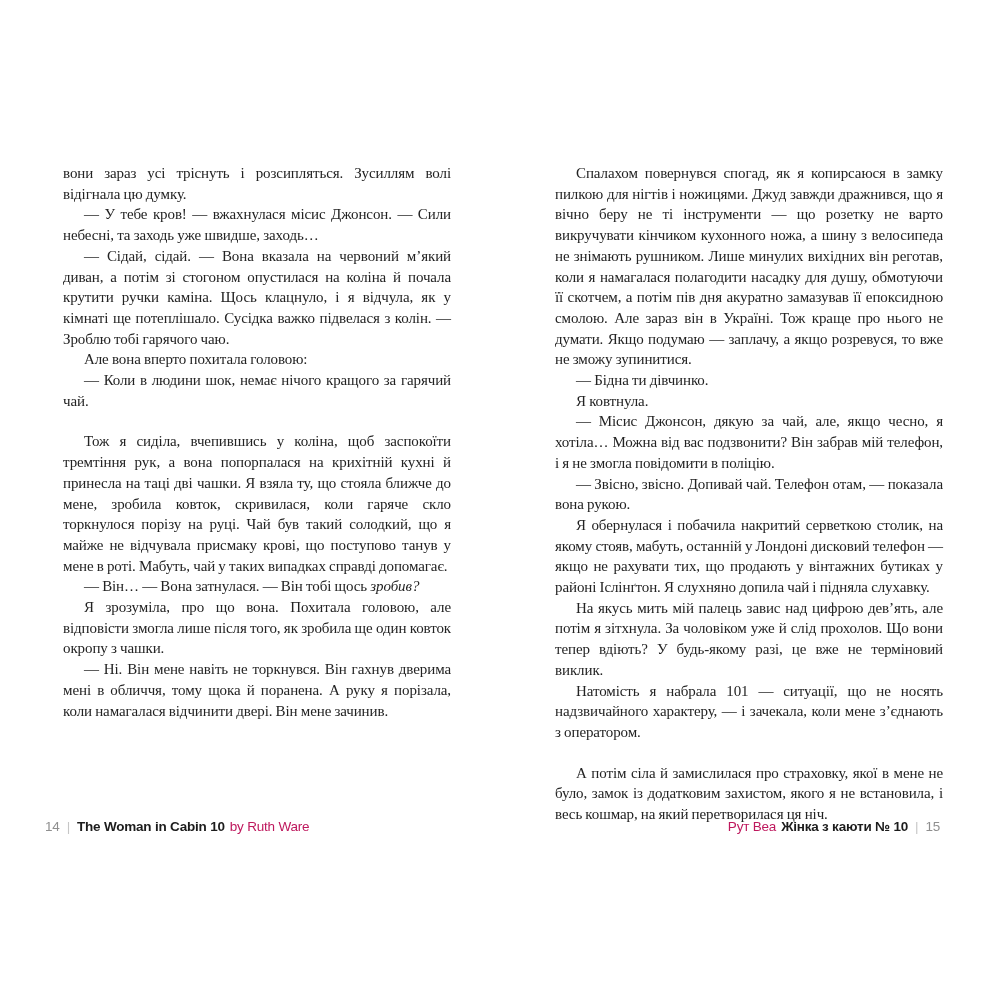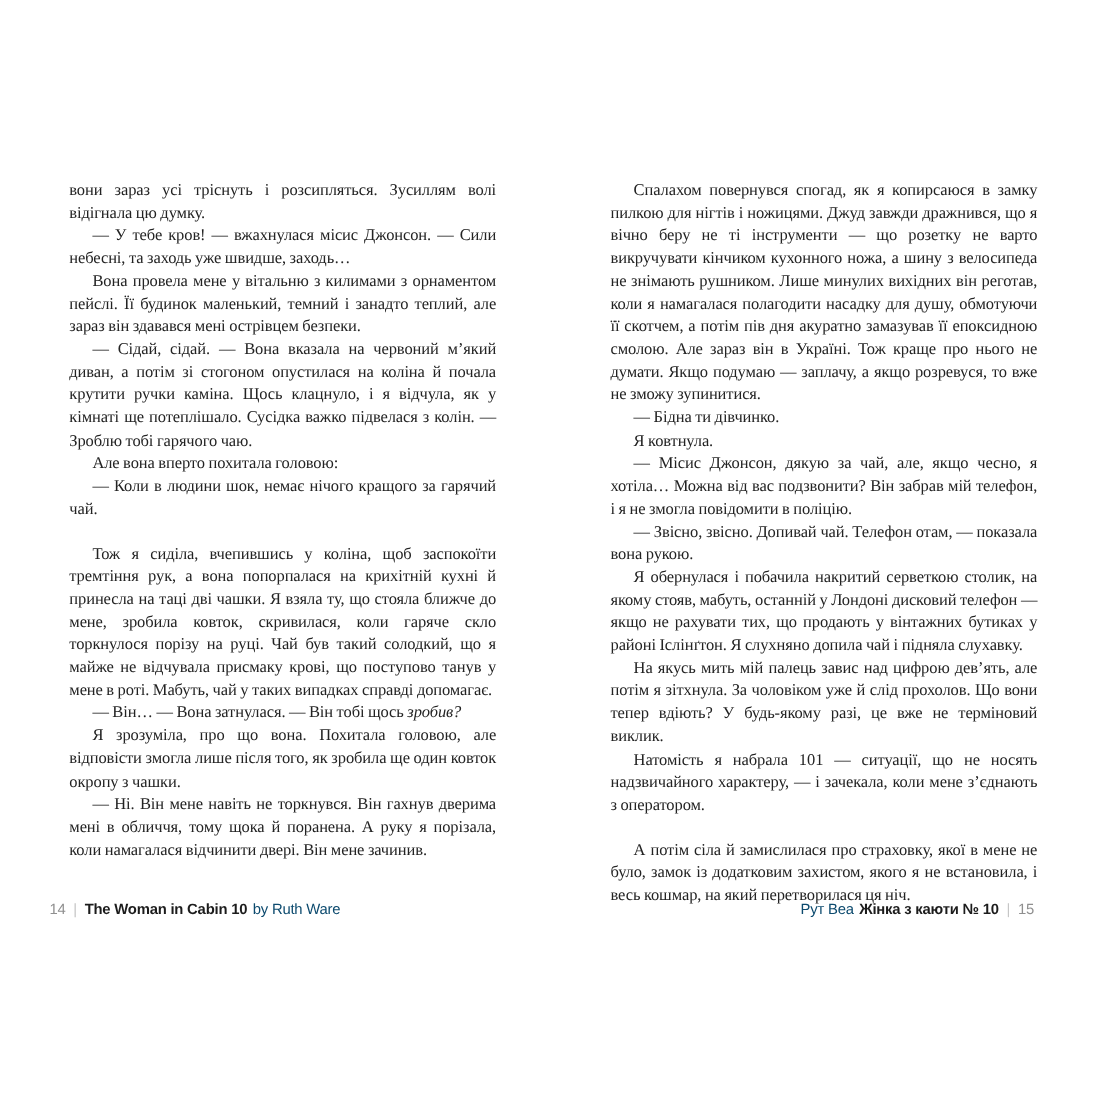--- a/index.html
+++ b/index.html
@@ -44,33 +44,32 @@
     font-size: 13.5px;
     letter-spacing: -0.2px;
     white-space: nowrap;
   }
   .footer.left  { left: 45px; }
   .footer.right { right: 60px; text-align: left; }
 
   .pgnum   { color: #8f8f8f; }
   .fdivider{ color: #c6c6c6; margin: 0 7px; }
   .ftitle  { color: #1c1c1c; font-weight: bold; }
-  .fmuted  { color: #0c4a6e; }
+  .fmuted  { color: #be185d; }
   .footer.left  .fmuted { margin-left: 5px; }
   .footer.right .fmuted-author { margin-right: 5px; }
 </style>
 </head>
 <body>
 
 <div class="spread">
 
   <div class="page-column left">
     <p class="para first">вони зараз усі тріснуть і розсипляться. Зусиллям волі відігнала цю думку.</p>
     <p class="para">— У тебе кров! — вжахнулася місис Джонсон. — Сили небесні, та заходь уже швидше, заходь…</p>
-    <p class="para">Вона провела мене у вітальню з килимами з орнаментом пейслі. Її будинок маленький, темний і занадто теплий, але зараз він здавався мені острівцем безпеки.</p>
     <p class="para">— Сідай, сідай. — Вона вказала на червоний м’який диван, а потім зі стогоном опустилася на коліна й почала крутити ручки каміна. Щось клацнуло, і я відчула, як у кімнаті ще потеплішало. Сусідка важко підвелася з колін. — Зроблю тобі гарячого чаю.</p>
     <p class="para">Але вона вперто похитала головою:</p>
     <p class="para">— Коли в людини шок, немає нічого кращого за гарячий чай.</p>
     <p class="para scene-break">Тож я сиділа, вчепившись у коліна, щоб заспокоїти тремтіння рук, а вона попорпалася на крихітній кухні й принесла на таці дві чашки. Я взяла ту, що стояла ближче до мене, зробила ковток, скривилася, коли гаряче скло торкнулося порізу на руці. Чай був такий солодкий, що я майже не відчувала присмаку крові, що поступово танув у мене в роті. Мабуть, чай у таких випадках справді допомагає.</p>
     <p class="para"><span>— Він… — Вона затнулася. — Він тобі щось </span><i>зробив?</i></p>
     <p class="para">Я зрозуміла, про що вона. Похитала головою, але відповісти змогла лише після того, як зробила ще один ковток окропу з чашки.</p>
     <p class="para">— Ні. Він мене навіть не торкнувся. Він гахнув дверима мені в обличчя, тому щока й поранена. А руку я порізала, коли намагалася відчинити двері. Він мене зачинив.</p>
   </div>
 
   <div class="page-column right">

